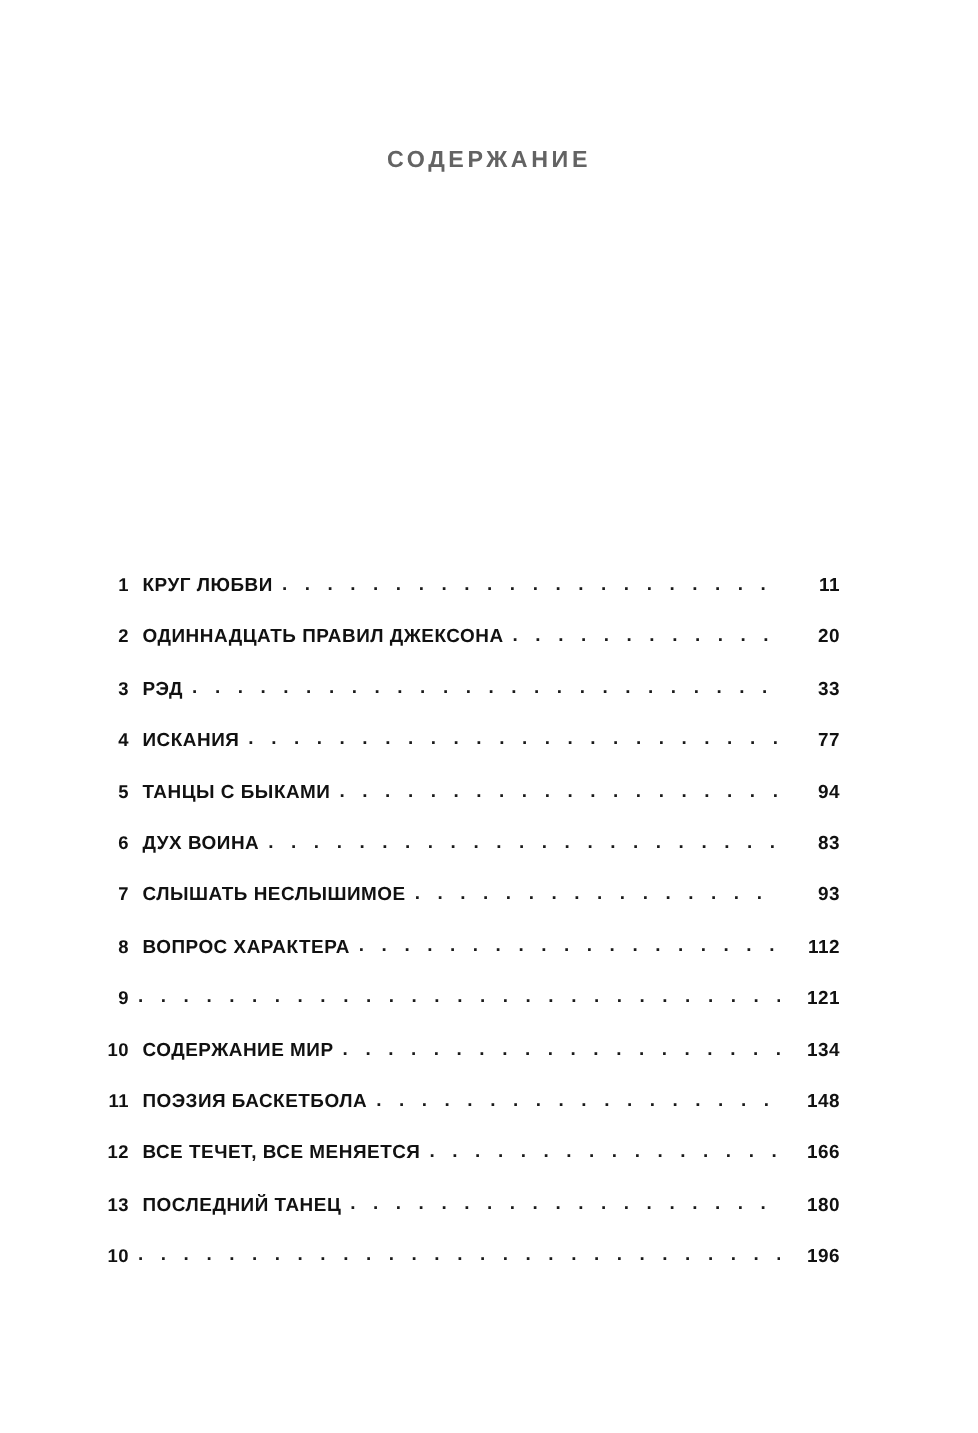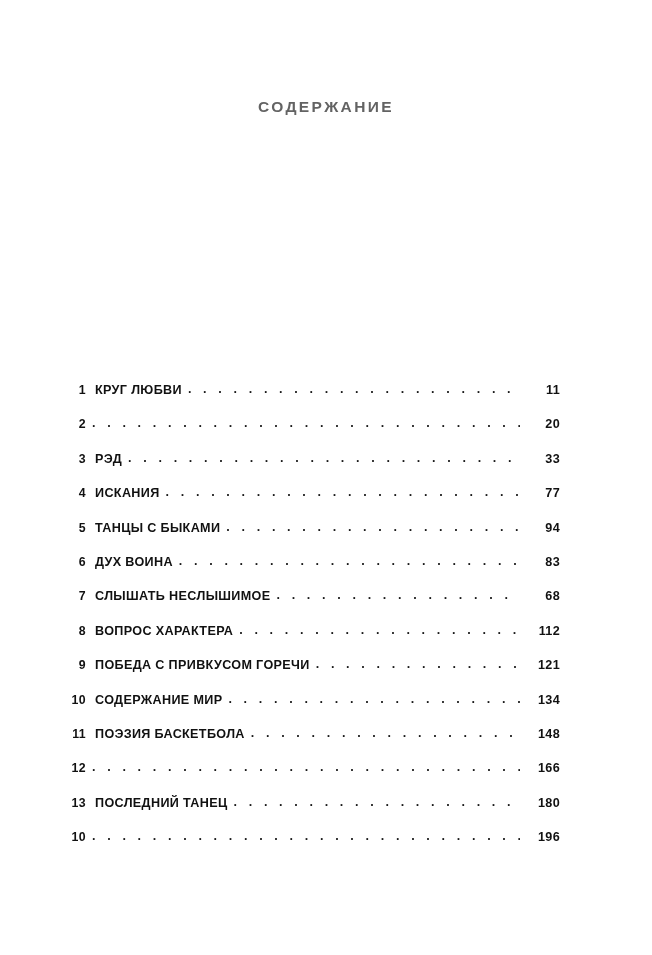--- a/index.html
+++ b/index.html
@@ -90,20 +90,21 @@
 
     <div class="toc-row">
       <span class="toc-num">1</span>
       <span class="toc-label">КРУГ ЛЮБВИ</span>
       <span class="toc-dots">. . . . . . . . . . . . . . . . . . . . . . . . . . . . . . . . . . . . . . . . . . .</span>
       <span class="toc-page">11</span>
     </div>
 
     <div class="toc-row">
       <span class="toc-num">2</span>
+      <span class="toc-label">ОДИННАДЦАТЬ ПРАВИЛ ДЖЕКСОНА</span>
       <span class="toc-dots">. . . . . . . . . . . . . . . . . . . . . . . . . . . . . . . . . . . . . . . . . . .</span>
       <span class="toc-page">20</span>
     </div>
 
     <div class="toc-row">
       <span class="toc-num">3</span>
       <span class="toc-label">РЭД</span>
       <span class="toc-dots">. . . . . . . . . . . . . . . . . . . . . . . . . . . . . . . . . . . . . . . . . . .</span>
       <span class="toc-page">33</span>
     </div>
@@ -126,53 +127,53 @@
       <span class="toc-num">6</span>
       <span class="toc-label">ДУХ ВОИНА</span>
       <span class="toc-dots">. . . . . . . . . . . . . . . . . . . . . . . . . . . . . . . . . . . . . . . . . . .</span>
       <span class="toc-page">83</span>
     </div>
 
     <div class="toc-row">
       <span class="toc-num">7</span>
       <span class="toc-label">СЛЫШАТЬ НЕСЛЫШИМОЕ</span>
       <span class="toc-dots">. . . . . . . . . . . . . . . . . . . . . . . . . . . . . . . . . . . . . . . . . . .</span>
-      <span class="toc-page">68</span>
+      <span class="toc-page">93</span>
     </div>
 
     <div class="toc-row">
       <span class="toc-num">8</span>
       <span class="toc-label">ВОПРОС ХАРАКТЕРА</span>
       <span class="toc-dots">. . . . . . . . . . . . . . . . . . . . . . . . . . . . . . . . . . . . . . . . . . .</span>
       <span class="toc-page">112</span>
     </div>
 
     <div class="toc-row">
       <span class="toc-num">9</span>
-      <span class="toc-label">ПОБЕДА С ПРИВКУСОМ ГОРЕЧИ</span>
       <span class="toc-dots">. . . . . . . . . . . . . . . . . . . . . . . . . . . . . . . . . . . . . . . . . . .</span>
       <span class="toc-page">121</span>
     </div>
 
     <div class="toc-row">
       <span class="toc-num">10</span>
       <span class="toc-label">СОДЕРЖАНИЕ МИР</span>
       <span class="toc-dots">. . . . . . . . . . . . . . . . . . . . . . . . . . . . . . . . . . . . . . . . . . .</span>
       <span class="toc-page">134</span>
     </div>
 
     <div class="toc-row">
       <span class="toc-num">11</span>
       <span class="toc-label">ПОЭЗИЯ БАСКЕТБОЛА</span>
       <span class="toc-dots">. . . . . . . . . . . . . . . . . . . . . . . . . . . . . . . . . . . . . . . . . . .</span>
       <span class="toc-page">148</span>
     </div>
 
     <div class="toc-row">
       <span class="toc-num">12</span>
+      <span class="toc-label">ВСЕ ТЕЧЕТ, ВСЕ МЕНЯЕТСЯ</span>
       <span class="toc-dots">. . . . . . . . . . . . . . . . . . . . . . . . . . . . . . . . . . . . . . . . . . .</span>
       <span class="toc-page">166</span>
     </div>
 
     <div class="toc-row">
       <span class="toc-num">13</span>
       <span class="toc-label">ПОСЛЕДНИЙ ТАНЕЦ</span>
       <span class="toc-dots">. . . . . . . . . . . . . . . . . . . . . . . . . . . . . . . . . . . . . . . . . . .</span>
       <span class="toc-page">180</span>
     </div>

